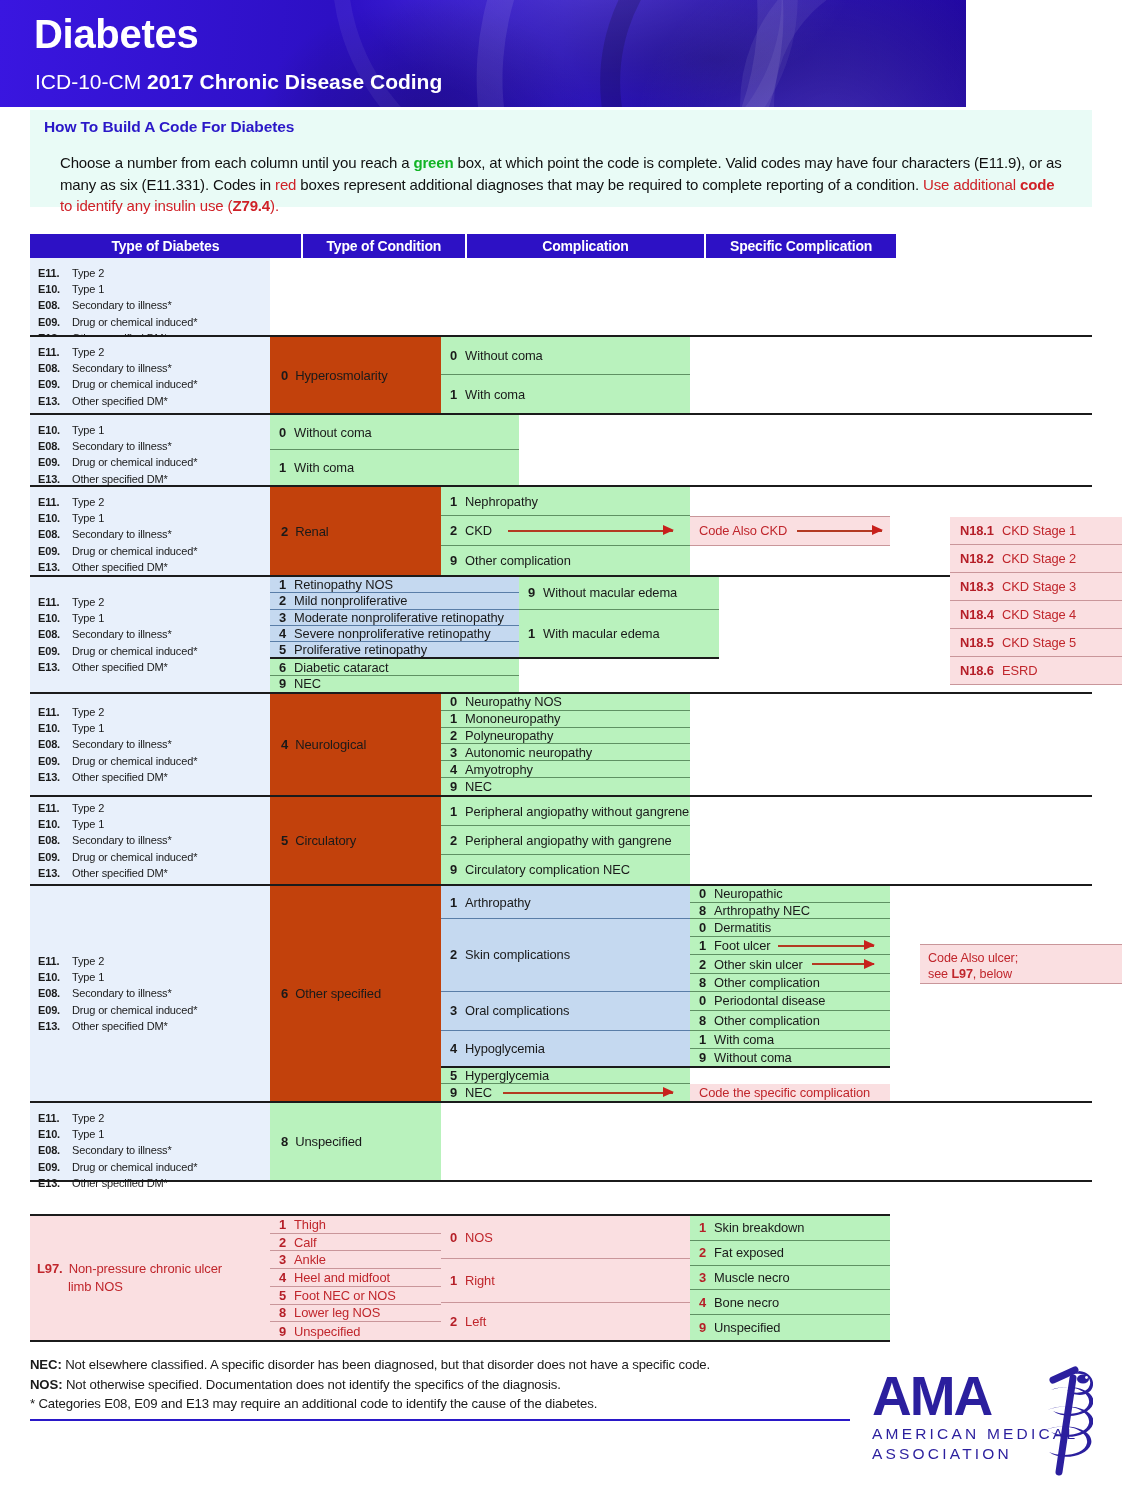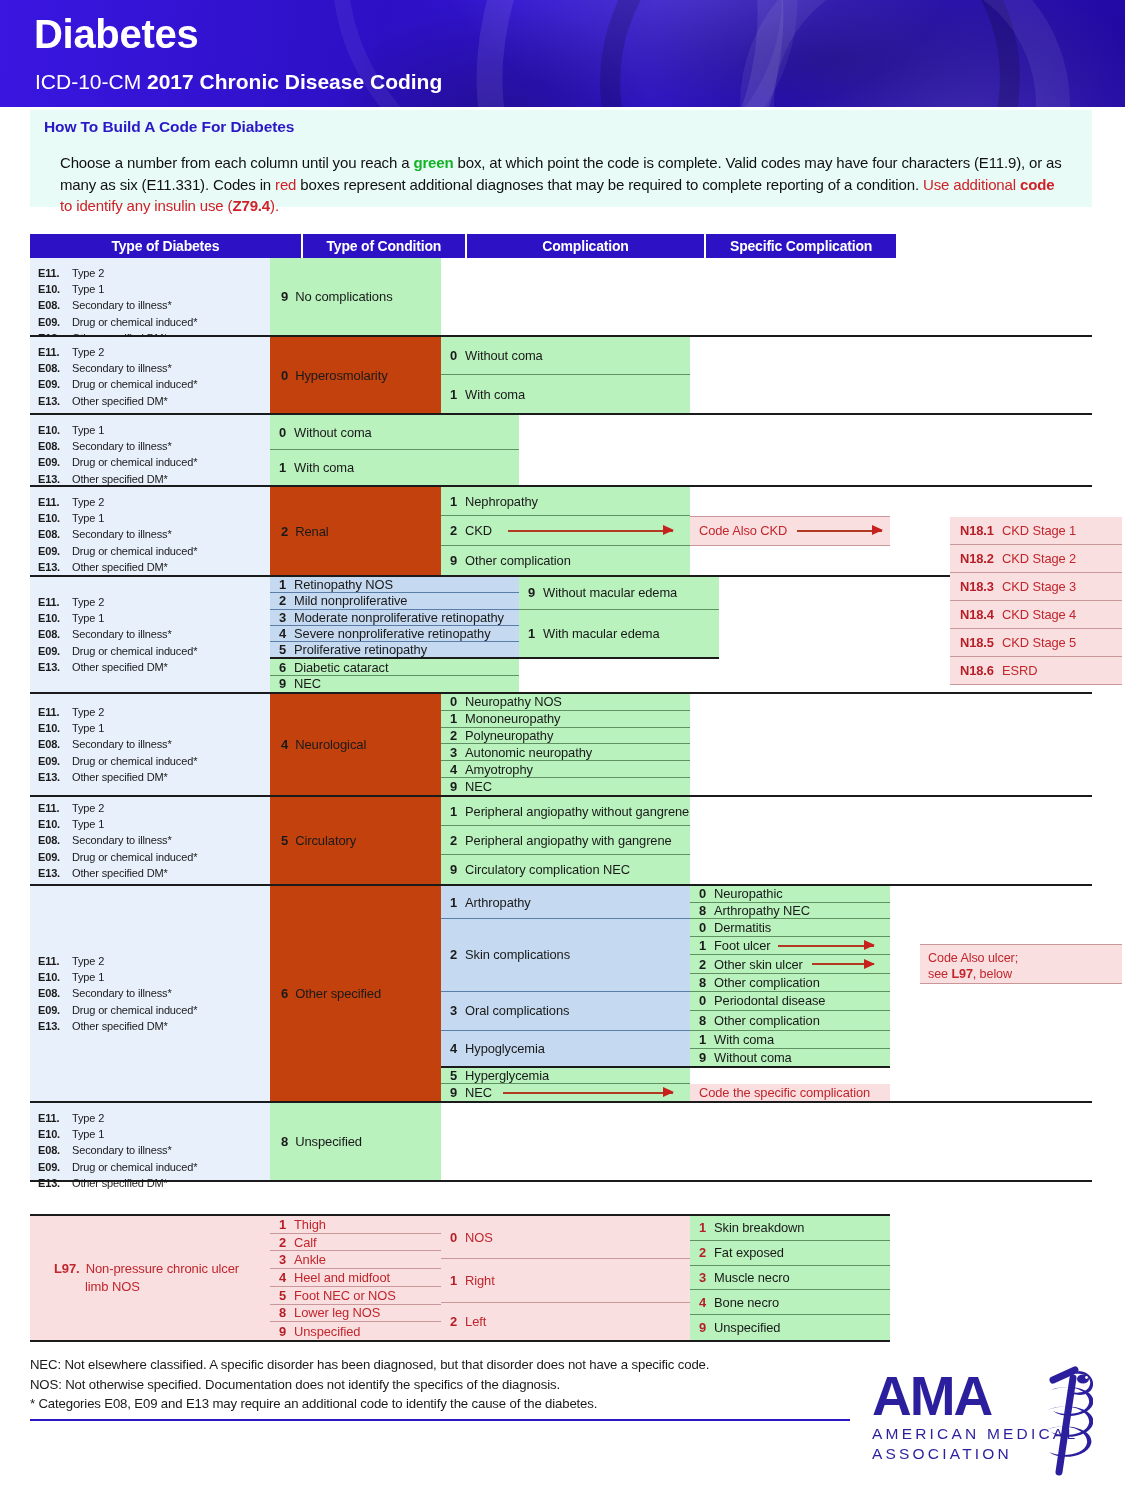--- a/index.html
+++ b/index.html
@@ -8,21 +8,21 @@
     width:1125px; height:1500px;
     background:#ffffff;
     font-family:"Liberation Sans", sans-serif;
     color:#1a1a1a;
     position:relative;
     overflow:hidden;
   }
 
   
   .banner{
-    position:relative; width:1125px; height:107px;
+    position:relative; width:966px; height:107px;
     background:#2e11c9;
     background-image:
       radial-gradient(ellipse 420px 260px at 62% -40%, rgba(255,255,255,.17), rgba(255,255,255,0) 62%),
       radial-gradient(ellipse 330px 300px at 86% 130%, rgba(255,255,255,.13), rgba(255,255,255,0) 60%),
       radial-gradient(ellipse 260px 200px at 44% 120%, rgba(0,0,0,.30), rgba(0,0,0,0) 65%),
       radial-gradient(ellipse 500px 180px at 74% 55%, rgba(10,0,90,.55), rgba(10,0,90,0) 70%),
       linear-gradient(95deg,#3a16e0 0%,#2d10c4 34%,#3618dd 58%,#2409a8 100%);
     overflow:hidden;
   }
   .banner .swoosh{ position:absolute; border-radius:50%; pointer-events:none; }
@@ -128,31 +128,31 @@
   }
   .ulcer b{ font-weight:700; }
 
   
   .l97{
     position:absolute; left:30px; top:1214px; width:860px;
     border-top:2.5px solid #1b1b1b; border-bottom:2.5px solid #1b1b1b;
     display:flex;
   }
   .l97 .cA{ width:240px; background:#fadfe1; display:flex; align-items:center; }
-  .l97 .cA .lab{ font-size:13px; color:#c0262c; line-height:18px; padding-left:24px; letter-spacing:-.1px;}
+  .l97 .cA .lab{ font-size:13px; color:#c0262c; line-height:18px; padding-left:7px; letter-spacing:-.1px;}
   .l97 .cA .lab b{ font-weight:700; margin-right:6px; }
   .l97 .cA .lab .l2{ display:block; padding-left:31px; }
   .l97 .cB{ width:171px; }
   .l97 .cC{ width:249px; }
   .l97 .cD{ width:200px; }
 
   
   .notes{ position:absolute; left:30px; top:1356px; width:720px; }
   .notes p{ margin:0 0 1px 0; font-size:13.2px; line-height:18.5px; letter-spacing:-.15px; }
-  .notes b{ font-weight:400; }
+  .notes b{ font-weight:700; }
   .rule{ position:absolute; left:30px; top:1419px; width:820px; height:2px; background:#2a18c8; }
   .contact{ position:absolute; left:30px; top:1500px; font-size:13.2px; line-height:20px; letter-spacing:-.1px;}
 
   
   .ama{ position:absolute; left:872px; top:1368px; width:215px; height:118px; }
   .ama .word{ font-size:55px; font-weight:700; color:#2b1f9e; letter-spacing:-2px; line-height:56px; }
   .ama .sub1,.ama .sub2{ font-size:15.5px; color:#2b1f9e; letter-spacing:3.2px; line-height:20px; font-weight:400;}
   .ama svg{ position:absolute; right:-6px; top:-4px; }
 </style>
 </head>
@@ -185,23 +185,20 @@
   <div class="row" style="height:79px;">
     <div class="c-type" id="dt-full-1">
         <div>
           <div class="tl"><b>E11.</b><span>Type 2</span></div>
           <div class="tl"><b>E10.</b><span>Type 1</span></div>
           <div class="tl"><b>E08.</b><span>Secondary to illness*</span></div>
           <div class="tl"><b>E09.</b><span>Drug or chemical induced*</span></div>
           <div class="tl"><b>E13.</b><span>Other specified DM*</span></div>
         </div>
       </div>
-    <div class="c-cond green">
-      <div class="cl"><b>9</b><span>No complications</span></div>
-    </div>
     <div class="c-comp"></div>
     <div class="c-spec"></div>
   </div>
 
   <div class="row" style="height:78px;">
     <div class="c-type" id="dt-no1-2">
         <div>
           <div class="tl"><b>E11.</b><span>Type 2</span></div>
           <div class="tl"><b>E08.</b><span>Secondary to illness*</span></div>
           <div class="tl"><b>E09.</b><span>Drug or chemical induced*</span></div>

